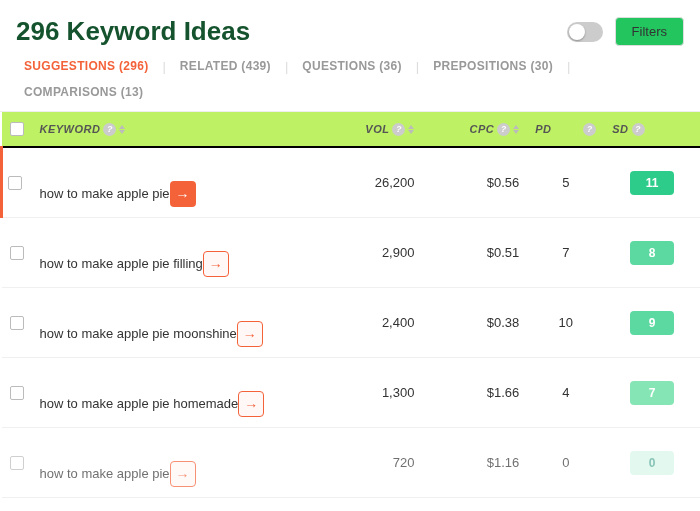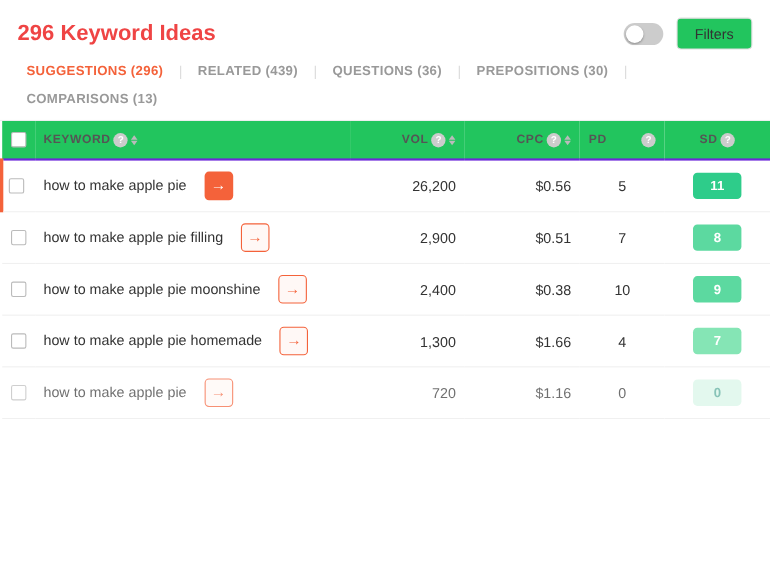--- a/index.html
+++ b/index.html
@@ -1,36 +1,36 @@
 <!DOCTYPE html>
 <html><head>
   <meta charset="utf-8">
   <style>
     * { box-sizing: border-box; margin: 0; padding: 0; }
     body { font-family: -apple-system, BlinkMacSystemFont, 'Segoe UI', Arial, sans-serif; background: #fff; font-size: 13px; color: #333; width: 700px; }
 
     .header { display: flex; align-items: center; justify-content: space-between; padding: 16px 16px 8px 16px; }
-    .header-title { font-size: 20px; font-weight: 700; color: #ef4444; }
+    .header-title { font-size: 26px; font-weight: 700; color: #14532d; }
     .header-right { display: flex; align-items: center; gap: 12px; }
 
     .toggle-wrapper { display: flex; align-items: center; }
     .toggle { width: 36px; height: 20px; background: #ccc; border-radius: 10px; position: relative; cursor: pointer; }
     .toggle-knob { width: 16px; height: 16px; background: #fff; border-radius: 50%; position: absolute; top: 2px; left: 2px; box-shadow: 0 1px 2px rgba(0,0,0,0.3); }
 
     .filters-btn { border: 1px solid #ddd; background: #22c55e; padding: 6px 16px; border-radius: 4px; cursor: pointer; font-size: 13px; color: #333; font-weight: 500; }
 
     .tabs { display: flex; align-items: center; padding: 0 16px 8px 16px; flex-wrap: wrap; gap: 4px; border-bottom: 1px solid #eee; }
     .tab { font-size: 12px; font-weight: 600; padding: 4px 8px; cursor: pointer; color: #999; text-transform: uppercase; letter-spacing: 0.3px; text-align: right; }
     .tab.active { color: #f4623a; }
     .tab-divider { color: #ddd; margin: 0 2px; }
 
     .table-wrapper { overflow-x: hidden; position: relative; }
     table { width: 100%; border-collapse: collapse; }
 
-    thead tr { background: #22c55e; border-bottom: 2px solid #6d28d9; }
+    thead tr { background: #bef264; border-bottom: 2px solid #000000; font-style: italic; }
     thead th { padding: 10px 8px; text-align: left; font-size: 11px; font-weight: 700; color: #555; text-transform: uppercase; letter-spacing: 0.5px; white-space: nowrap; }
     thead th.right { text-align: right; }
     thead th.center { text-align: center; }
 
     .th-sortable { display: flex; align-items: center; gap: 3px; }
     .sort-arrows { display: flex; flex-direction: column; gap: 1px; }
     .sort-arrow { width: 0; height: 0; border-left: 3px solid transparent; border-right: 3px solid transparent; }
     .sort-arrow.up { border-bottom: 4px solid #bbb; }
     .sort-arrow.down { border-top: 4px solid #bbb; }
     .help-icon { width: 13px; height: 13px; border-radius: 50%; background: #ccc; color: #fff; font-size: 9px; display: inline-flex; align-items: center; justify-content: center; font-weight: 700; cursor: pointer; flex-shrink: 0; }
@@ -40,21 +40,21 @@
     tbody tr.highlighted td:first-child { padding-left: 5px; }
 
     td { padding: 10px 8px; vertical-align: middle; }
     td.keyword-cell { font-size: 13px; color: #333; max-width: 180px; line-height: 1.4; }
     td.num-cell { text-align: right; font-size: 13px; color: #333; }
     td.center-cell { text-align: center; font-size: 13px; color: #333; }
 
     .checkbox-col { width: 30px; }
     .checkbox { width: 14px; height: 14px; border: 1.5px solid #bbb; border-radius: 2px; background: #fff; cursor: pointer; }
 
-    .keyword-with-btn { display: flex; align-items: center; gap: 16px; }
+    .keyword-with-btn { display: flex; align-items: center; gap: 0; margin-top: 23px; }
     .keyword-arrow-btn { width: 26px; height: 26px; background: #f4623a; border-radius: 4px; display: flex; align-items: center; justify-content: center; cursor: pointer; flex-shrink: 0; }
     .keyword-arrow-btn.light { background: #fff8f6; border: 1px solid #f4623a; }
     .arrow-icon { color: #fff; font-size: 14px; }
     .arrow-icon.orange { color: #f4623a; }
 
     .sd-cell { text-align: center; }
     .sd-badge { display: inline-block; width: 44px; height: 24px; border-radius: 4px; line-height: 24px; text-align: center; font-size: 12px; font-weight: 600; color: #fff; }
 
     .sd-green-strong { background: #2ecc8a; }
     .sd-green-mid { background: #5cd9a0; }
@@ -128,21 +128,21 @@
             </div>
           </div>
         </th>
         <th class="center">
           <div class="th-sortable" style="justify-content:space-between">
             <span>PD</span>
             <span class="help-icon">?</span>
           </div>
         </th>
         <th class="center">
-          <div class="th-sortable" style="justify-content:center">
+          <div class="th-sortable" style="justify-content:flex-start">
             <span>SD</span>
             <span class="help-icon">?</span>
           </div>
         </th>
       </tr>
     </thead>
     <tbody id="table-body">
     <tr class="highlighted">
       <td class="checkbox-col">
         <div class="checkbox"></div>

